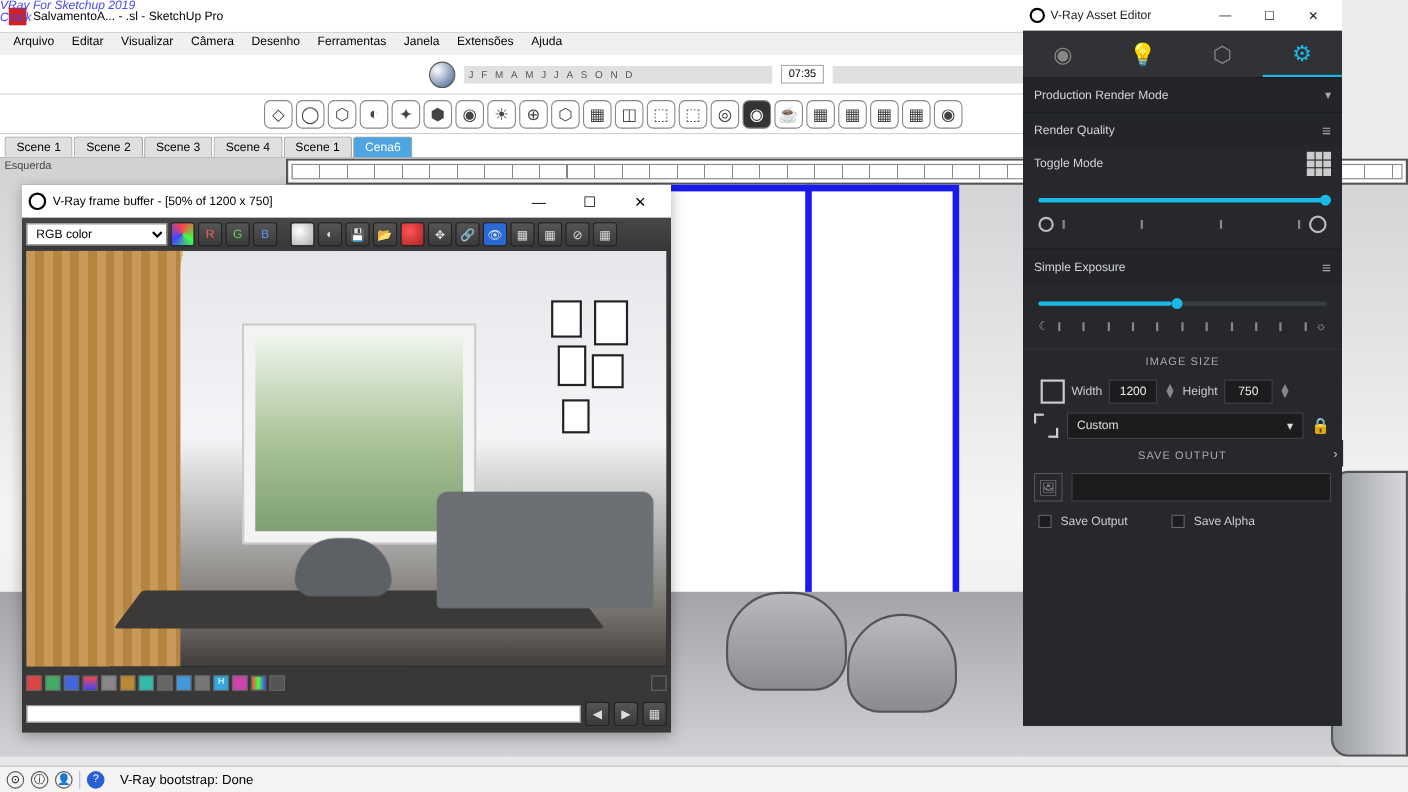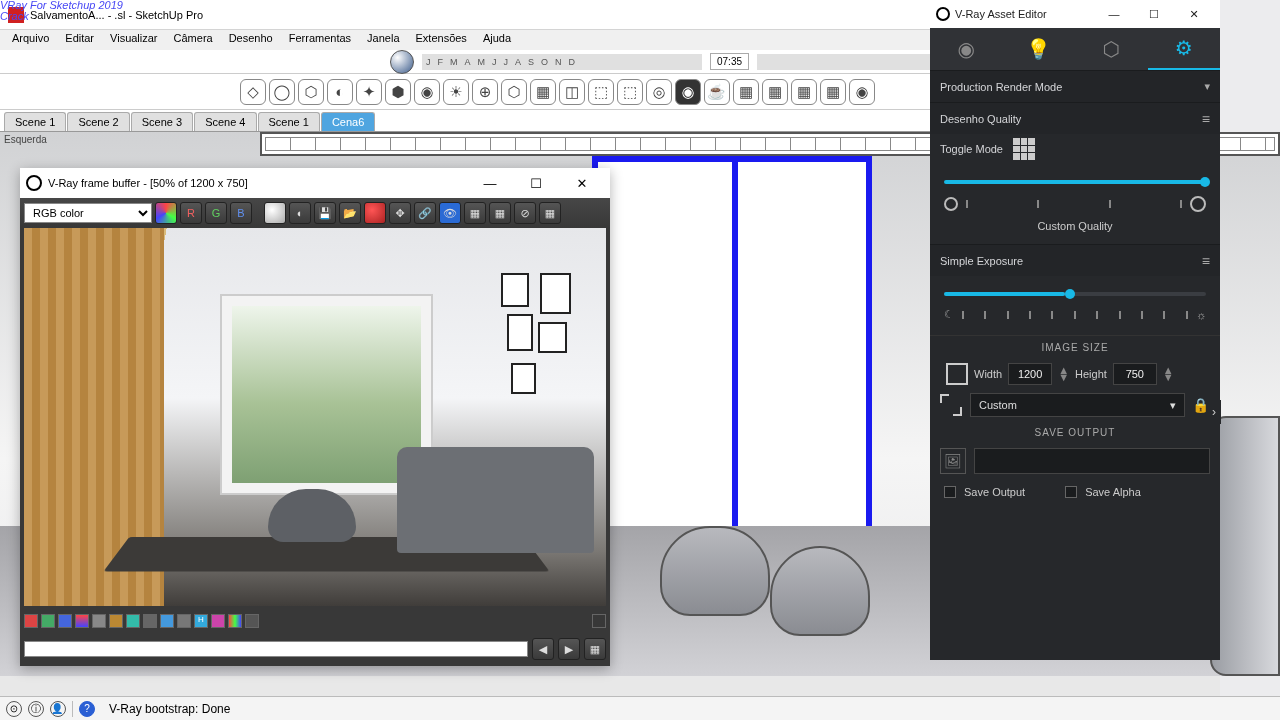--- a/index.html
+++ b/index.html
@@ -6,21 +6,21 @@
 body{width:1280px;height:720px;background:#e8e8e8;position:relative;overflow:hidden}
 
 
 .watermark{position:absolute;top:0;left:0;z-index:100;font-size:64px;font-weight:normal;font-style:italic;color:#4848f5;font-family:Arial;line-height:1}
 
 
 .su-title{height:30px;background:#fff;display:flex;align-items:center;padding:0 8px;gap:6px;border-bottom:1px solid #d4d4d4}
 .su-icon{width:16px;height:16px;background:#d02020}
 .su-menubar{height:20px;background:#f0f0f0;display:flex;padding:0 4px;font-size:12px}
 .su-menubar span{padding:2px 8px;cursor:default}
-.su-shadowbar{height:24px;background:#fff;display:flex;align-items:center;padding:0 10px;gap:2px;border-bottom:1px solid #ccc}
+.su-shadowbar{height:36px;background:#fff;display:flex;align-items:center;padding:0 10px;gap:2px;border-bottom:1px solid #ccc}
 .shadow-icon{width:24px;height:24px;border-radius:50%;background:radial-gradient(circle at 30% 30%,#fff,#3a5a8a);border:1px solid #555}
 .month-slider{flex:0 0 280px;height:16px;background:#e0e0e0;margin:0 6px;position:relative;display:flex;align-items:center;font-size:9px;letter-spacing:7px;padding-left:4px;color:#555}
 .time-box{padding:2px 6px;border:1px solid #aaa;background:#fff;font-size:10px}
 
 .su-toolbar{height:36px;background:#fff;display:flex;align-items:center;padding:0 10px 0 240px;gap:3px;border-bottom:1px solid #ccc}
 .tb-icon{width:26px;height:26px;border:1px solid #888;border-radius:6px;display:flex;align-items:center;justify-content:center;font-size:15px;color:#444;background:#fff}
 .tb-icon.dark{background:#333;color:#fff}
 
 .scene-tabs{height:22px;background:#fff;display:flex;align-items:end;padding:0 4px;gap:1px;border-bottom:1px solid #999}
 .scene-tab{padding:3px 10px;background:#e0e0e0;border:1px solid #aaa;border-bottom:none;font-size:11px;border-radius:3px 3px 0 0}
@@ -82,21 +82,21 @@
 .vae-tab.active{color:#18b9e6;border-bottom:2px solid #18b9e6}
 .vae-render-row{height:42px;display:flex;align-items:center;padding:0 8px;gap:8px}
 .teapot{width:22px;height:18px;background:#fff;border-radius:50% 50% 40% 40%;position:relative}
 .teapot::before{content:"";position:absolute;left:-6px;top:4px;width:8px;height:6px;border:2px solid #fff;border-right:none;border-radius:6px 0 0 6px}
 .r-label{background:#3b3e44;padding:4px 10px;border-radius:3px;color:#fff;font-size:12px}
 .r-icons{margin-left:auto;display:flex;gap:12px;font-size:18px;color:#ccc}
 .vae-row{height:32px;display:flex;align-items:center;padding:0 10px;background:#232528;border-top:1px solid #1a1c1e}
 .vae-row .chev{margin-left:auto;color:#aaa}
 .vae-row .sliders-ico{margin-left:auto;color:#aaa;font-size:14px}
 .vae-sec{padding:6px 10px 12px}
-.toggle-row{display:flex;align-items:center;justify-content:flex-start;gap:10px;padding:4px 10px}
+.toggle-row{display:flex;align-items:center;justify-content:space-between;gap:10px;padding:4px 10px}
 .grid-icon{width:22px;height:22px;display:grid;grid-template-columns:1fr 1fr 1fr;gap:1px}
 .grid-icon span{background:#ccc}
 .slider-track{height:4px;background:#18b9e6;border-radius:2px;position:relative;margin:10px 4px}
 .slider-thumb{position:absolute;width:10px;height:10px;background:#18b9e6;border-radius:50%;top:-3px}
 .slider-ticks{display:flex;justify-content:space-between;padding:0 2px;color:#888}
 .slider-ticks span{width:2px;height:8px;background:#888;display:block}
 .cq-row{display:flex;align-items:center;padding:2px 4px;gap:6px}
 .ring{width:14px;height:14px;border:2px solid #bbb;border-radius:50%}
 .cq-label{flex:1;text-align:center;color:#ccc;padding-top:6px}
 .img-size{text-align:center;font-size:10px;letter-spacing:1px;color:#aaa;padding:6px 0;border-top:1px solid #333}
@@ -292,21 +292,21 @@
     <div class="vae-tab">◉</div>
     <div class="vae-tab">💡</div>
     <div class="vae-tab">⬡</div>
     <div class="vae-tab active">⚙</div>
   </div>
   <div class="vae-row">
     <span>Production Render Mode</span>
     <span class="chev">▾</span>
   </div>
   <div class="vae-row">
-    <span>Desenho Quality</span>
+    <span>Render Quality</span>
     <span class="sliders-ico">≡</span>
   </div>
   <div class="toggle-row">
     <span>Toggle Mode</span>
     <div class="grid-icon">
         <span></span>
         <span></span>
         <span></span>
         <span></span>
         <span></span>
@@ -323,21 +323,20 @@
     <div class="cq-row">
       <div class="ring"></div>
       <div class="slider-ticks" style="flex:1">
           <span></span>
           <span></span>
           <span></span>
           <span></span>
         </div>
       <div class="ring" style="width:16px;height:16px"></div>
     </div>
-    <div class="cq-label">Custom Quality</div>
   </div>
   <div class="vae-row">
     <span>Simple Exposure</span>
     <span class="sliders-ico">≡</span>
   </div>
   <div class="vae-sec">
     <div class="slider-track" style="background:#3a3d42">
         <div class="slider-thumb" style="left:46%"></div>
         <div style="position:absolute;left:0;width:46%;height:100%;background:#18b9e6;border-radius:2px"></div>
       </div>

